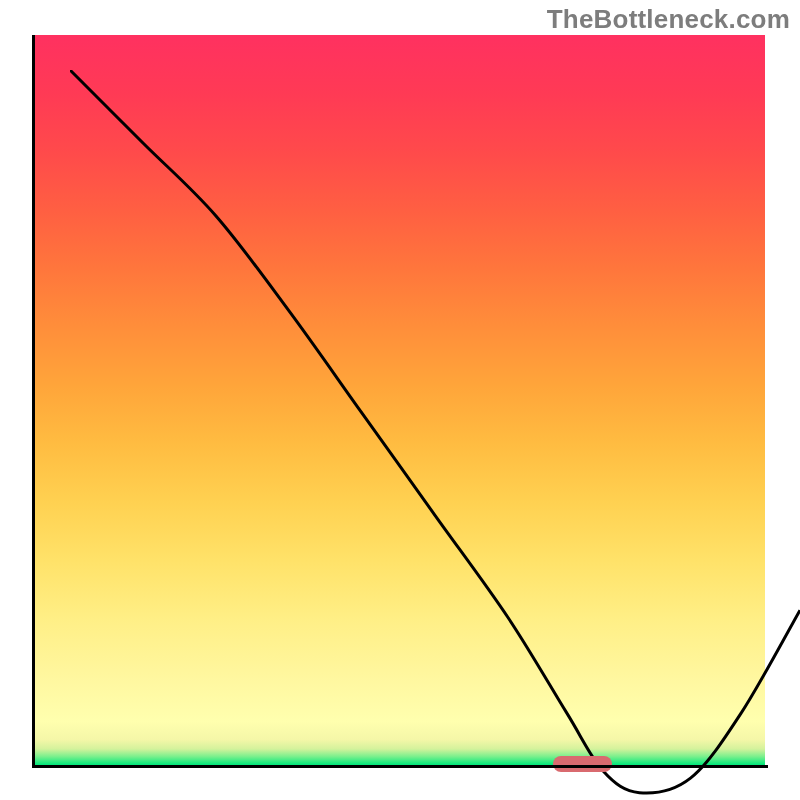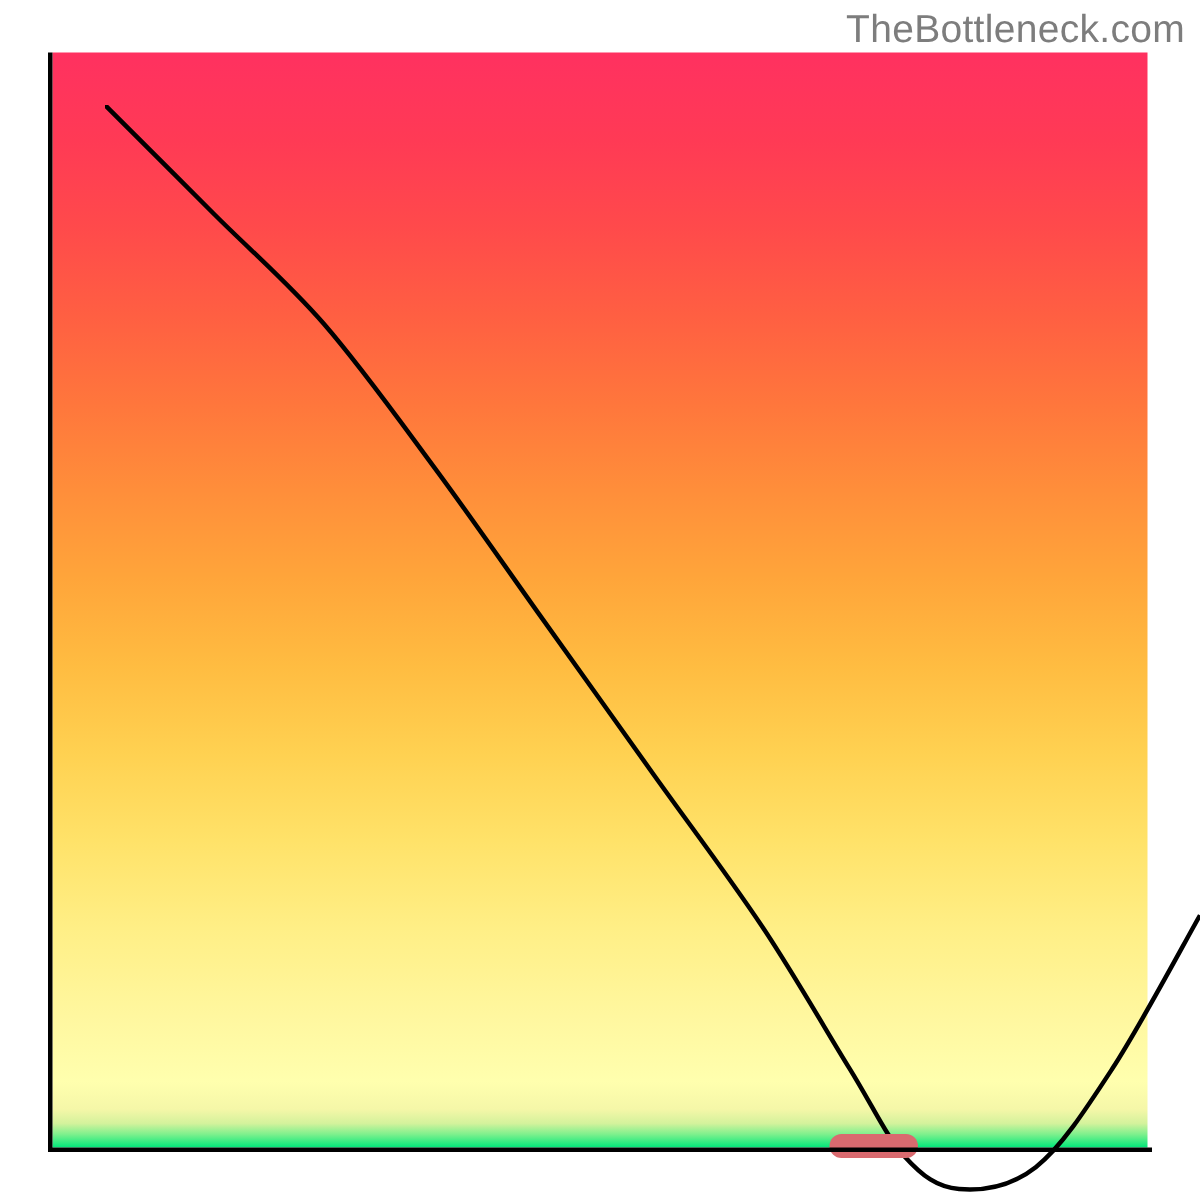--- a/index.html
+++ b/index.html
@@ -14,21 +14,21 @@
   .frame {
     position: relative;
     width: 800px;
     height: 800px;
   }
   .watermark {
     position: absolute;
     top: 4px;
     right: 10px;
     font-size: 26px;
-    font-weight: 400;
+    font-weight: 700;
     color: #7d7d7d;
     letter-spacing: 0.2px;
   }
   .plot-area {
     position: absolute;
     left: 35px;
     top: 35px;
     width: 730px;
     height: 730px;
     box-sizing: border-box;

